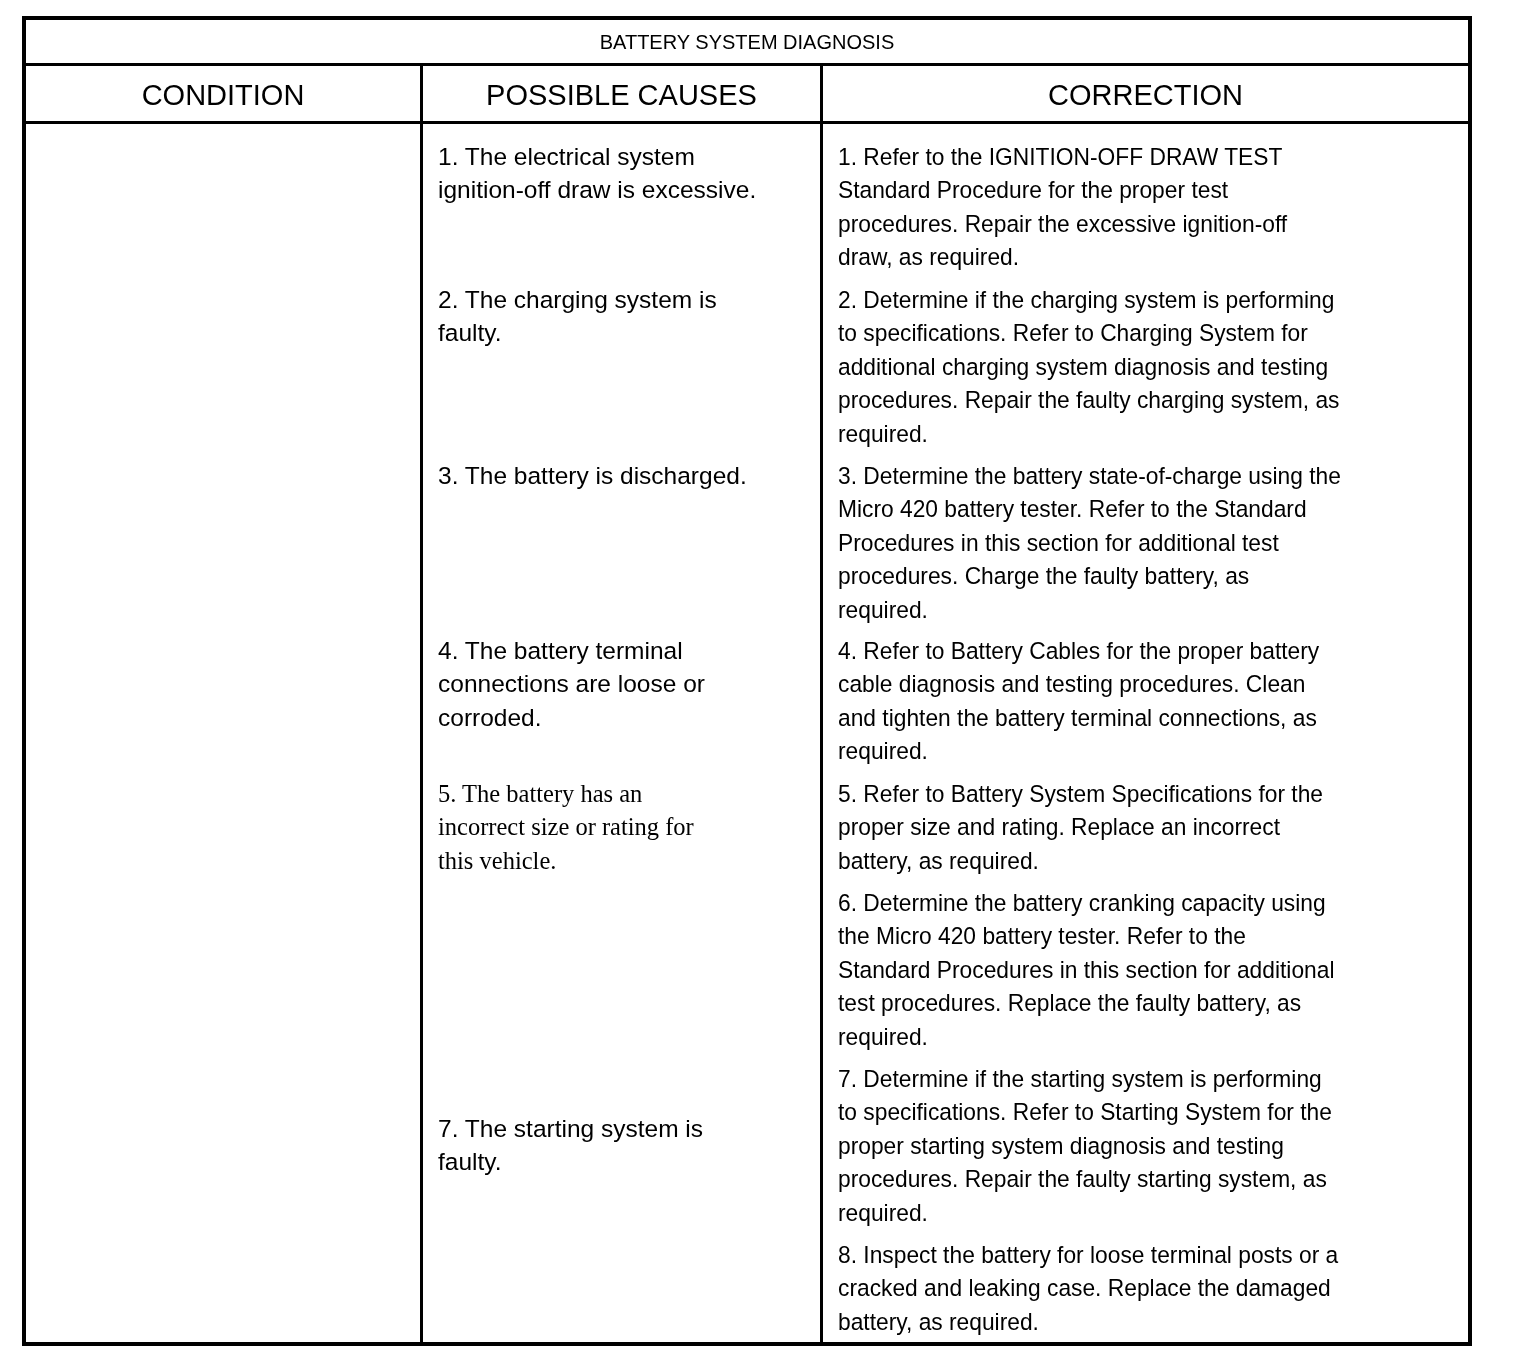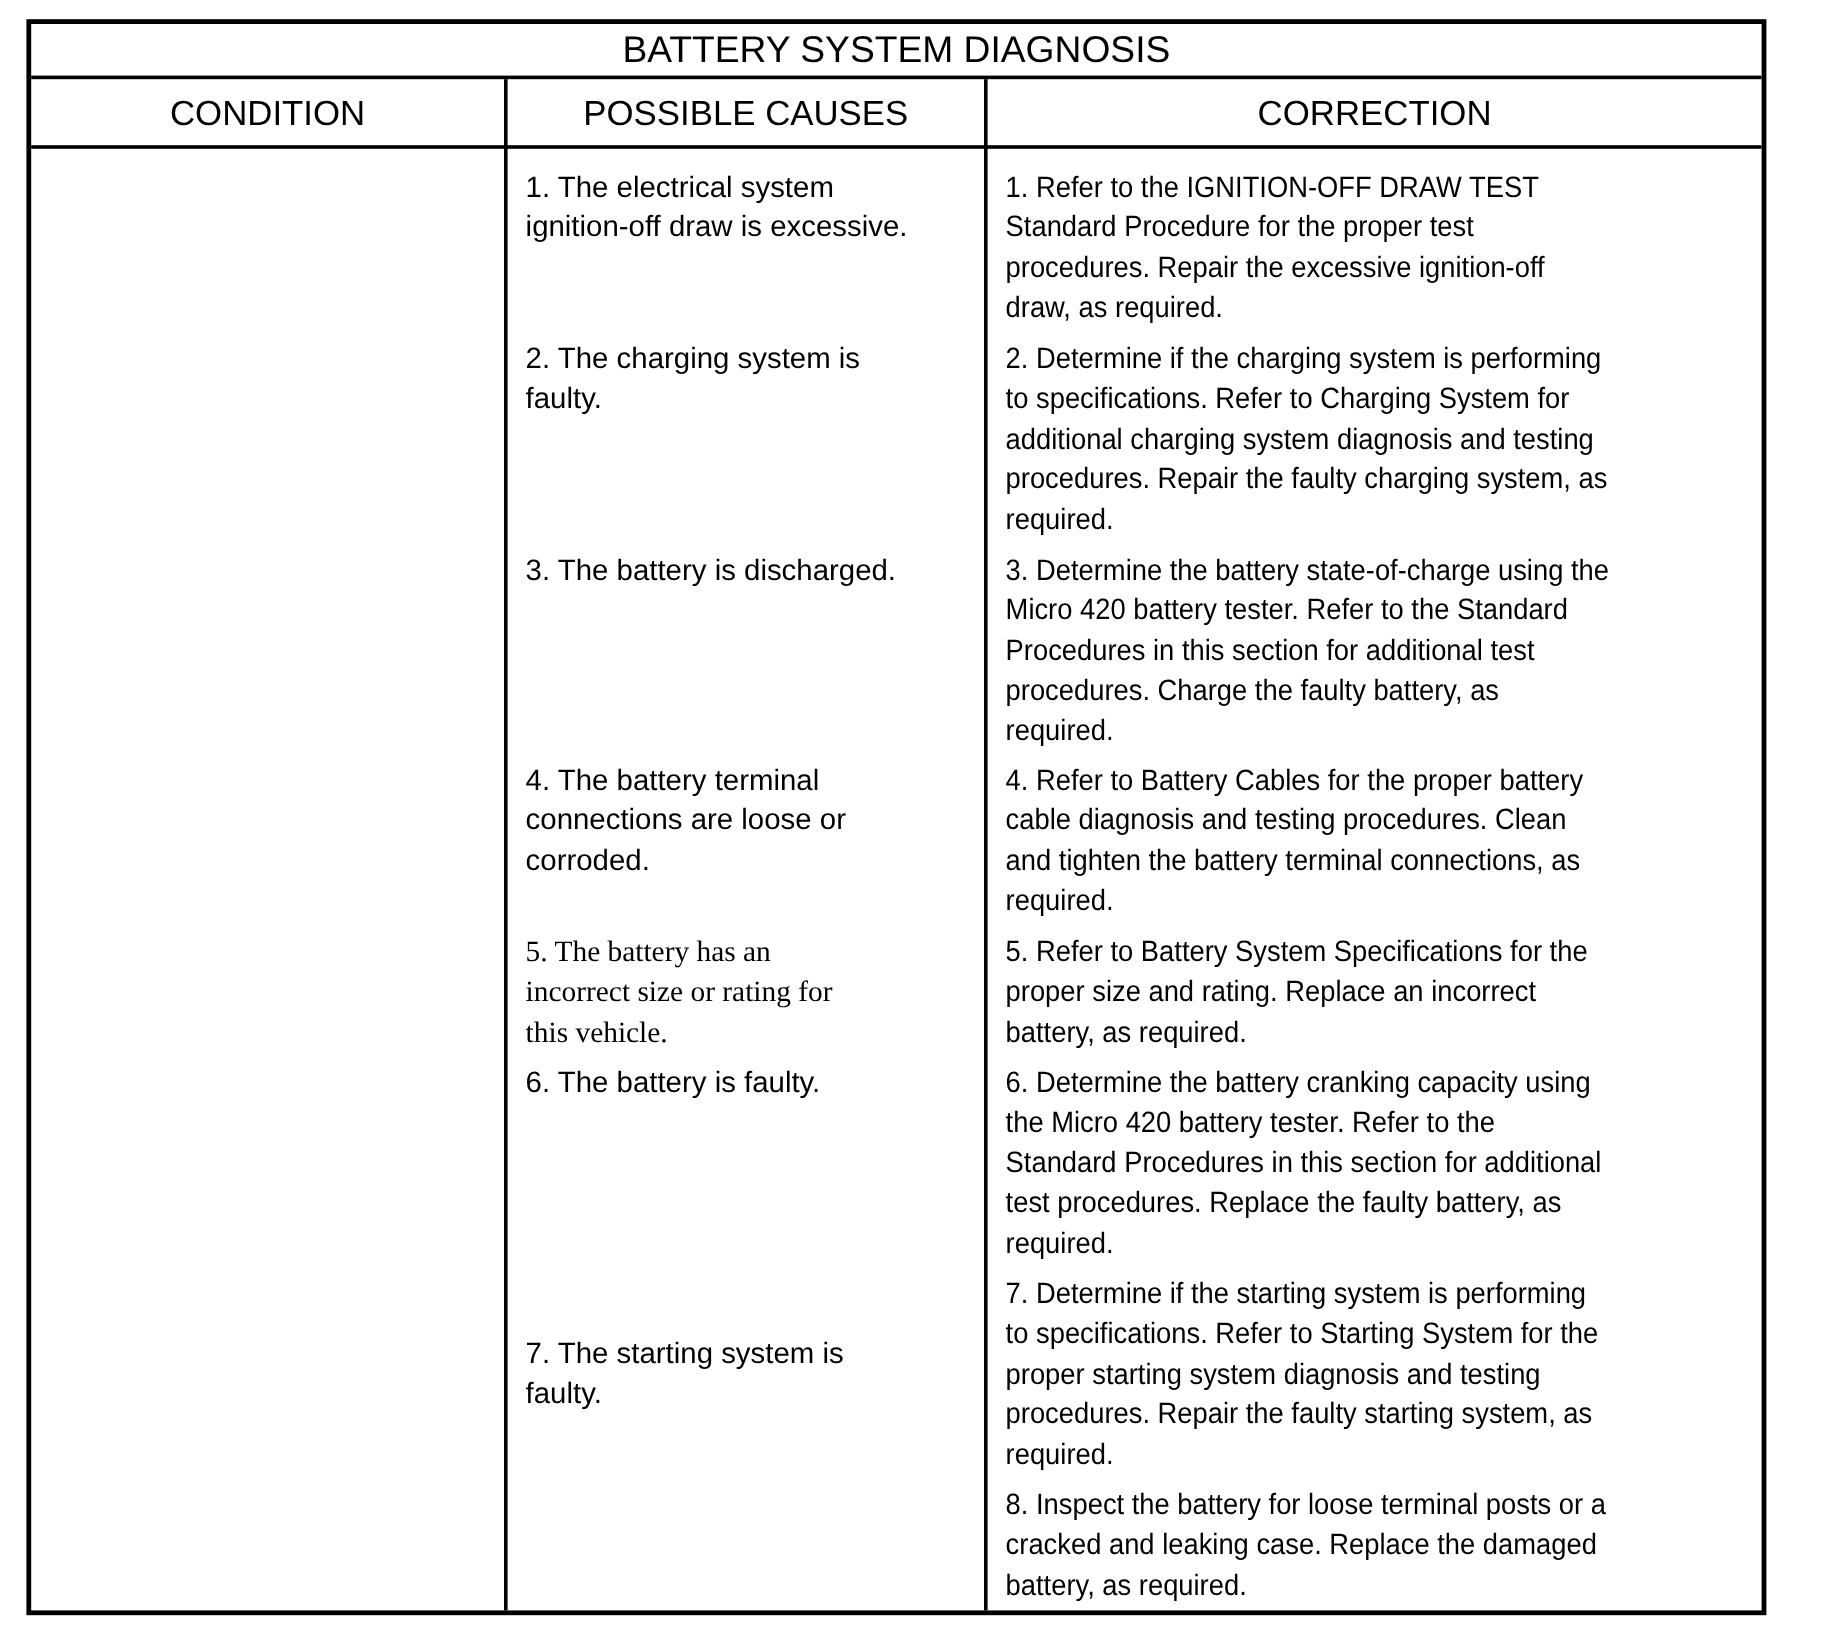--- a/index.html
+++ b/index.html
@@ -1,20 +1,20 @@
 <!DOCTYPE html>
 <html><head>
 <meta charset="utf-8">
 <style>
   html, body { margin:0; padding:0; background:#ffffff; }
   body { width:1520px; height:1364px; position:relative; overflow:hidden; font-family:"Liberation Sans", sans-serif; color:#000; }
   .table { position:absolute; left:22px; top:16px; width:1450px; height:1330px; border:4px solid #000; box-sizing:border-box; }
   .hline { position:absolute; left:0; right:0; height:3px; background:#000; }
   .vline { position:absolute; width:3px; background:#000; }
-  .title { position:absolute; left:0; right:0; top:0; height:44px; line-height:44px; text-align:center; font-size:31px; }
+  .title { position:absolute; left:0; right:0; top:0; height:44px; line-height:44px; text-align:center; font-size:20px; }
   .colhead { position:absolute; top:47px; height:56px; line-height:56px; text-align:center; font-size:29px; }
   .cell { position:absolute; font-size:24.5px; line-height:33.4px; white-space:pre-line; }
   .cond { letter-spacing:0.2px; }
   .corr { transform-origin:left top; transform:scaleX(0.93); width:670px; }
   .cause { width:380px; }
 </style>
 </head>
 <body>
 
 <div class="table">
@@ -58,21 +58,20 @@
 and tighten the battery terminal connections, as
 required.</div>
 
   <div class="cell cause" style="left:412px; top:757px;font-family:Liberation Serif, serif;">5. The battery has an
 incorrect size or rating for
 this vehicle.</div>
   <div class="cell corr" style="left:812px; top:757px;">5. Refer to Battery System Specifications for the
 proper size and rating. Replace an incorrect
 battery, as required.</div>
 
-  <div class="cell cause" style="left:412px; top:866px;">6. The battery is faulty.</div>
   <div class="cell corr" style="left:812px; top:866px;">6. Determine the battery cranking capacity using
 the Micro 420 battery tester. Refer to the
 Standard Procedures in this section for additional
 test procedures. Replace the faulty battery, as
 required.</div>
 
   <div class="cell cause" style="left:412px; top:1092px;">7. The starting system is
 faulty.</div>
   <div class="cell corr" style="left:812px; top:1042px;">7. Determine if the starting system is performing
 to specifications. Refer to Starting System for the

